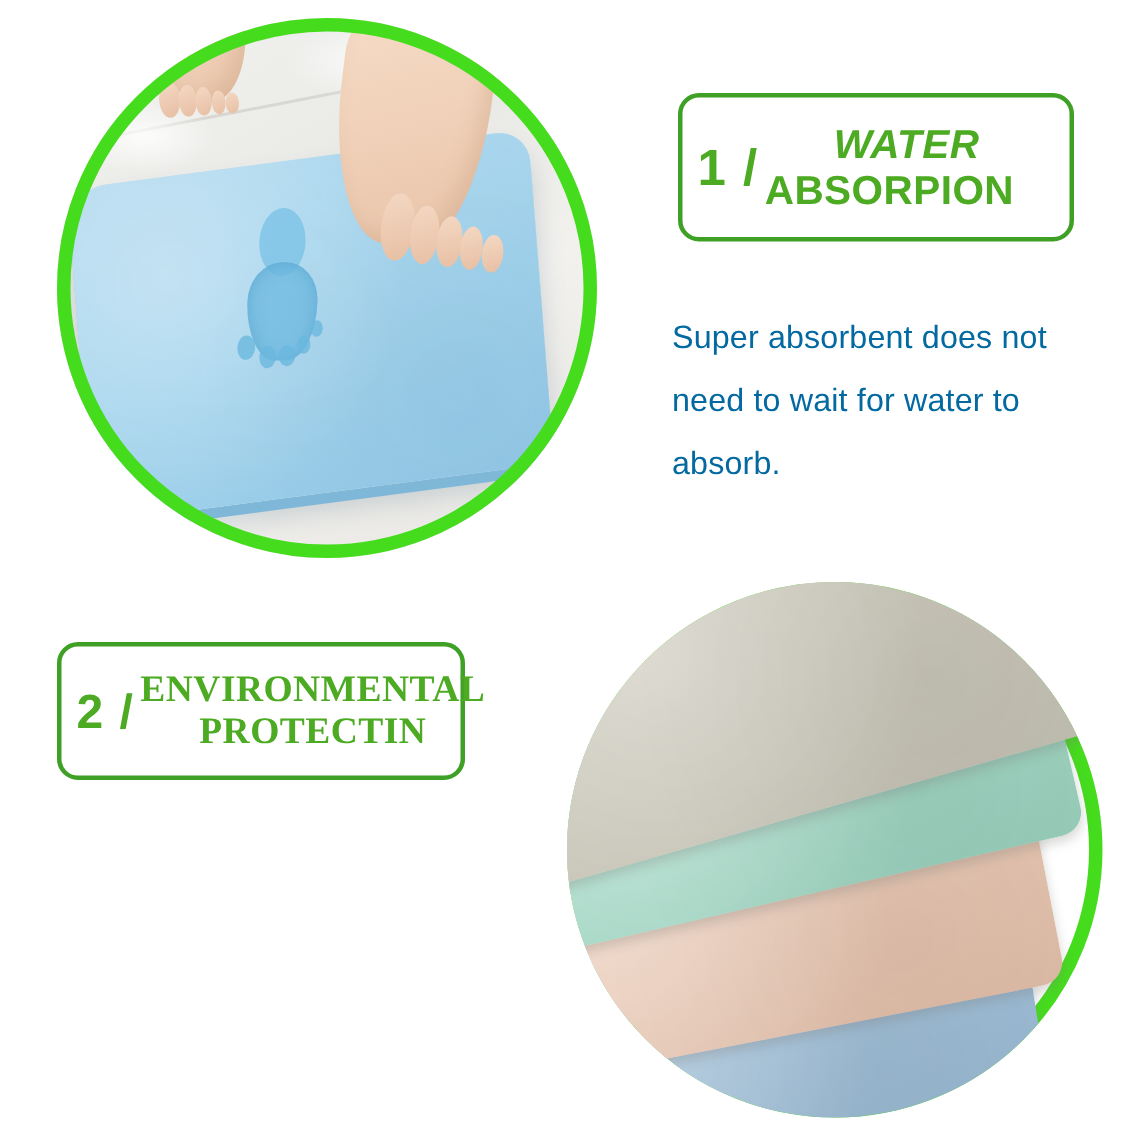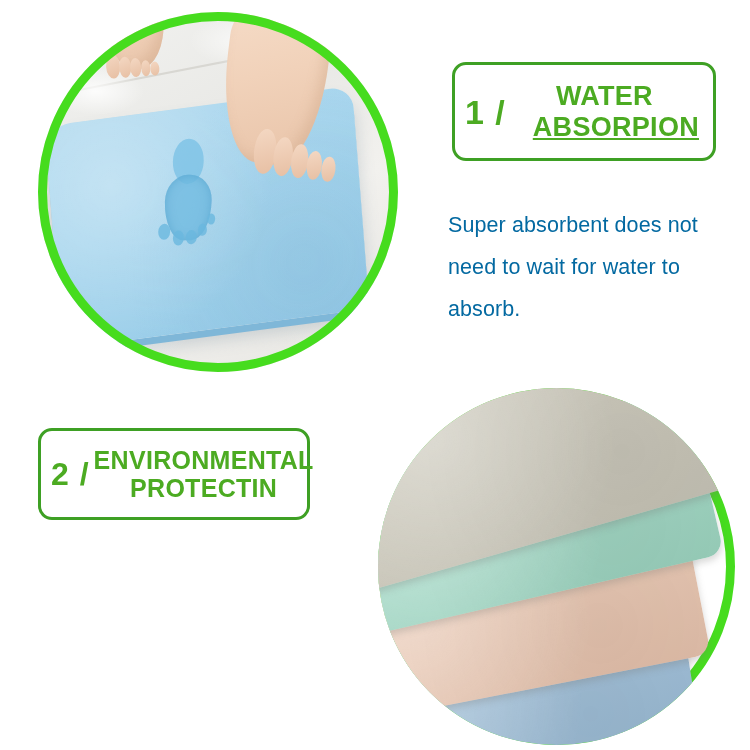--- a/index.html
+++ b/index.html
@@ -316,30 +316,30 @@
   }
   .hl-top { text-align: center; }
   .hl-bot { text-align: center; }
 
   #box-water {
     left: 452px;
     top: 62px;
     width: 264px;
     height: 99px;
   }
-  #box-water .hl-top { text-align: center; }
-  #box-water .hl-bot { text-align: right; text-decoration: underline; }
+  #box-water .hl-top { text-align: center; font-style: italic; }
+  #box-water .hl-bot { text-align: left; }
 
   #box-env {
     left: 38px;
     top: 428px;
     width: 272px;
     height: 92px;
   }
-  #box-env .headline-lines span { font-size: 25px; }
+  #box-env .headline-lines span { font-size: 25px; font-family: Liberation Serif, serif; }
   #box-env .hl-top { text-align: left; }
   #box-env .hl-bot { }
   #box-env .step-number { font-size: 32px; align-self: center; }
 
   
   .body-copy {
     position: absolute;
     color: #0369a1;
     font-size: 21.5px;
     line-height: 1.95;

